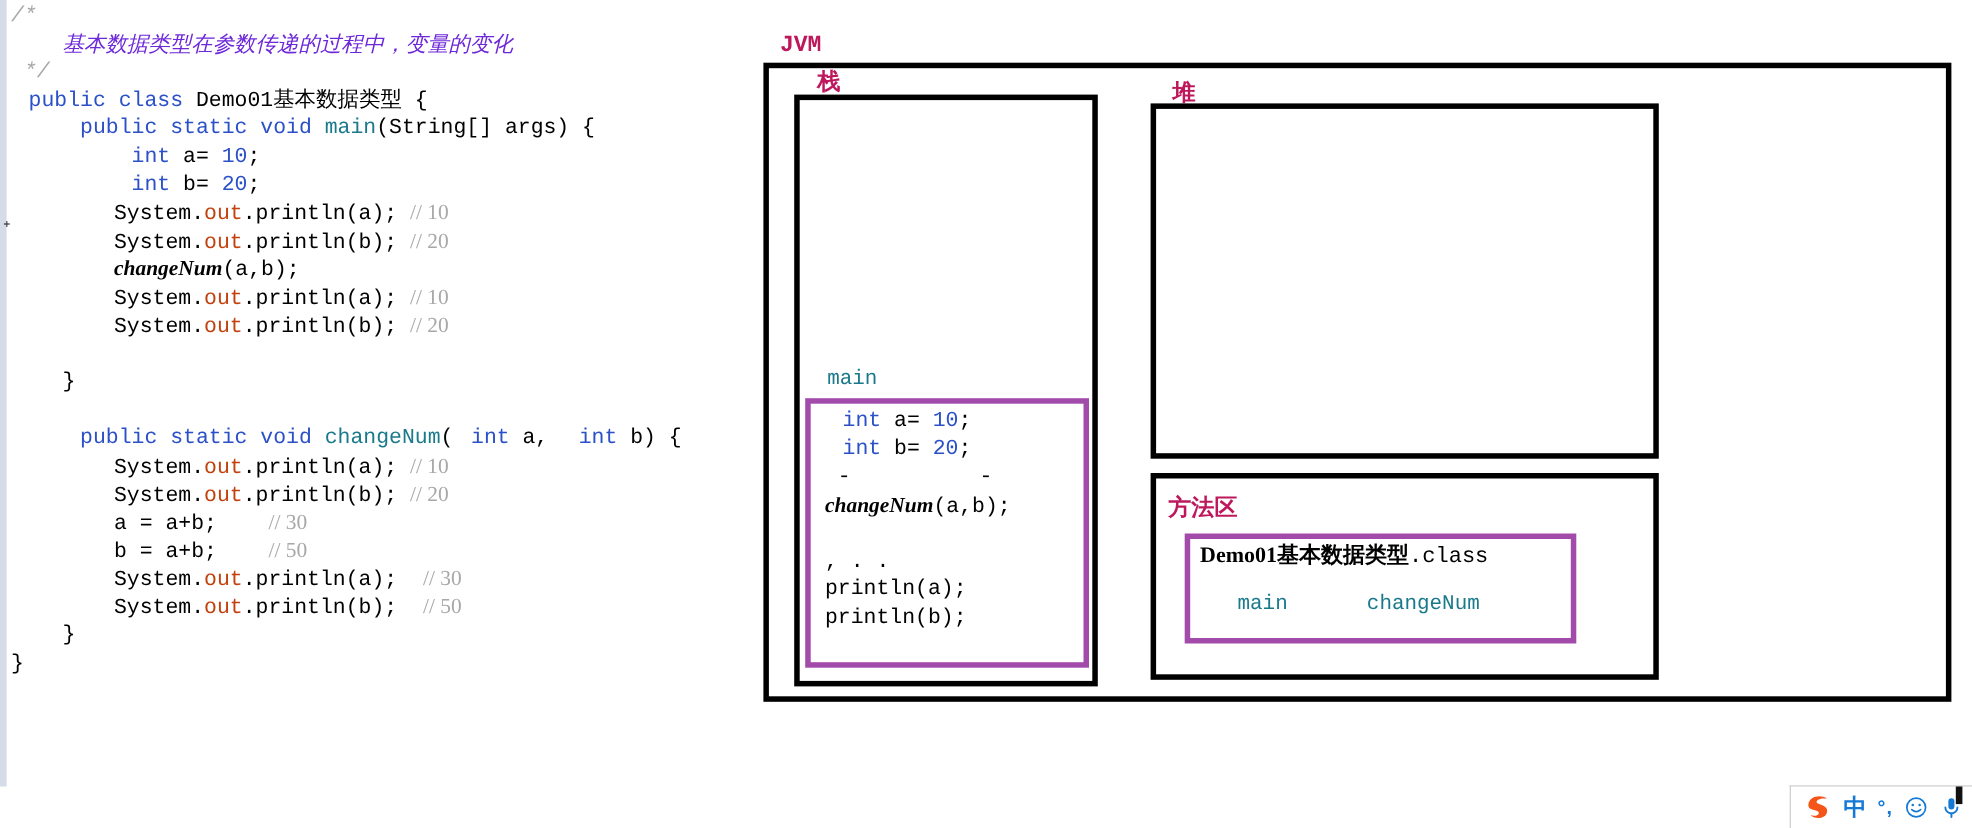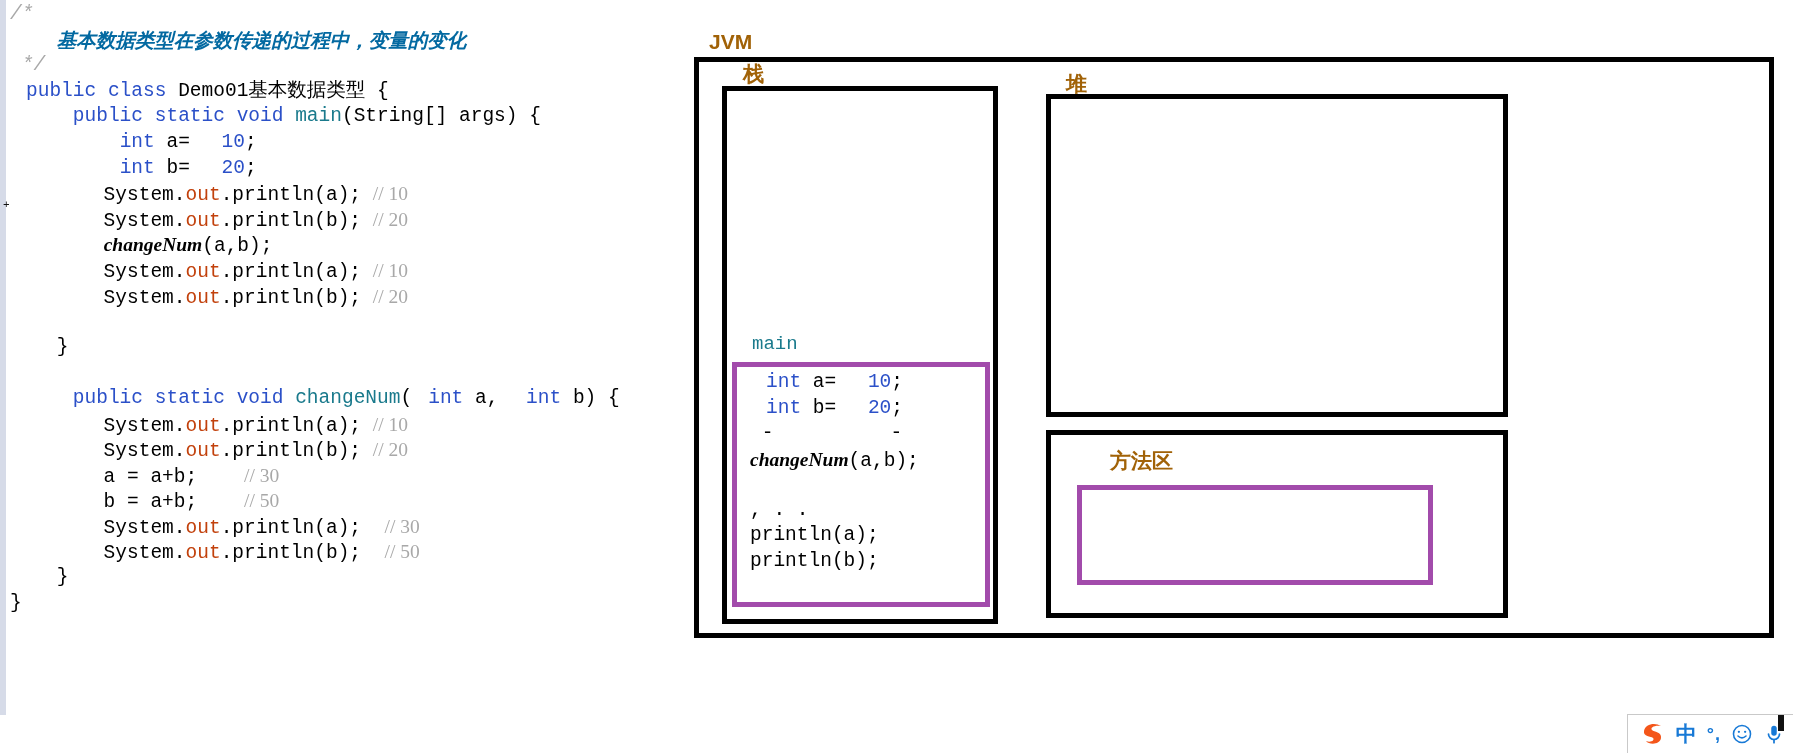--- a/index.html
+++ b/index.html
@@ -40,37 +40,37 @@
     width: 660px;
     font-family: "Liberation Mono", monospace;
     font-size: 19.5px;
     line-height: 25.6px;
     white-space: pre;
     color: #000000;
   }
   .cl { display: block; height: 25.6px; }
   .kw   { color: #2b50c8; margin-left: 16px; }          
   .cls  { color: #000000; }          
-  .num  { color: #2b50c8; margin-left: 20px; }          
+  .num  { color: #2b50c8; }          
   .meth { color: #1a7a8c; }          
   .mi   { color: #000000; font-style: italic; font-family:"Liberation Serif",serif; font-weight:600;}
   .outf { color: #c2410c; }
   .cmt  { color: #a8a8a8; font-family:"Liberation Serif",serif; }
   .blkcmt { color: #a8a8a8; font-style: italic; font-family:"Liberation Mono",monospace; }
-  .blkcmt-cn { color: #0369a1; font-style: italic; font-family:"Liberation Serif",serif; font-weight:700; }
+  .blkcmt-cn { color: #6d28d9; font-style: italic; font-family:"Liberation Serif",serif; font-weight:400; }
 
   
   #jvm-area { position: absolute; left: 0; top: 0; width: 1793px; height: 753px; }
 
   .lbl {
     position: absolute;
-    font-family: Liberation Sans, sans-serif;
+    font-family: Liberation Mono, monospace;
     font-weight: 700;
     font-size: 21px;
-    color: #a16207;
+    color: #be185d;
     white-space: nowrap;
   }
 
   .box-black {
     position: absolute;
     border: 5px solid #000000;
     background: transparent;
     box-sizing: border-box;
   }
   .box-purple {
@@ -83,21 +83,21 @@
   #jvm-outer   { left: 694px;  top: 57px;  width: 1080px; height: 581px; }
   #stack-box   { left: 722px;  top: 86px;  width: 276px;  height: 538px; }
   #heap-box    { left: 1046px; top: 94px;  width: 462px;  height: 323px; }
   #method-box  { left: 1046px; top: 430px; width: 462px;  height: 188px; }
   #frame-box   { left: 732px;  top: 362px; width: 258px;  height: 245px; }
   #class-box   { left: 1077px; top: 485px; width: 356px;  height: 100px; }
 
   #lbl-jvm     { left: 709px;  top: 30px; }
   #lbl-stack   { left: 743px;  top: 60px; }
   #lbl-heap    { left: 1066px; top: 70px; }
-  #lbl-method  { left: 1062px; top: 447px; margin-left: 48px; }
+  #lbl-method  { left: 1062px; top: 447px; }
 
   #lbl-main-frame {
     position: absolute; left: 752px; top: 333px;
     font-family: "Liberation Mono", monospace;
     font-size: 19px; color: #1a7a8c; white-space: nowrap;
   }
 
   #frame-code {
     position: absolute;
     left: 750px; top: 370px;
@@ -174,20 +174,26 @@
   <div class="box-black" id="jvm-outer"></div>
   <div class="box-black" id="stack-box"></div>
   <div class="box-black" id="heap-box"></div>
   <div class="box-black" id="method-box"></div>
 
   <div id="lbl-main-frame">main</div>
   <div class="box-purple" id="frame-box"></div>
   <div id="frame-code"><div class="cl"><span class="kw">int</span><span> a= </span><span class="num">10</span><span>;</span></div><div class="cl"><span class="kw">int</span><span> b= </span><span class="num">20</span><span>;</span></div><div class="cl"><span> -          -</span></div><div class="cl"><span class="mi">changeNum</span><span>(a,b);</span></div><div class="cl">&nbsp;</div><div class="cl"><span>, . .</span></div><div class="cl"><span>println(a);</span></div><div class="cl"><span>println(b);</span></div></div>
 
   <div class="box-purple" id="class-box"></div>
+  <div id="class-name">
+    <span class="cn">Demo01基本数据类型</span><span>.class</span>
+  </div>
+  <div id="class-methods">
+    <span>main</span><span class="m2">changeNum</span>
+  </div>
 </div>
 
 <div id="ime-bar">
   <span class="ico">
     <svg width="26" height="26" viewBox="0 0 26 26">
       <path d="M21 5 C15 1, 5 3, 4 10 C3 16, 11 15, 13 17 C15 19, 11 22, 6 20 C9 24, 20 24, 21 17 C22 11, 14 11, 12 9 C10 7, 14 4, 21 5 Z" fill="#f4561a"></path>
     </svg>
   </span>
   <span class="ico ime-zh">中</span>
   <span class="ico ime-pun">°,</span>

